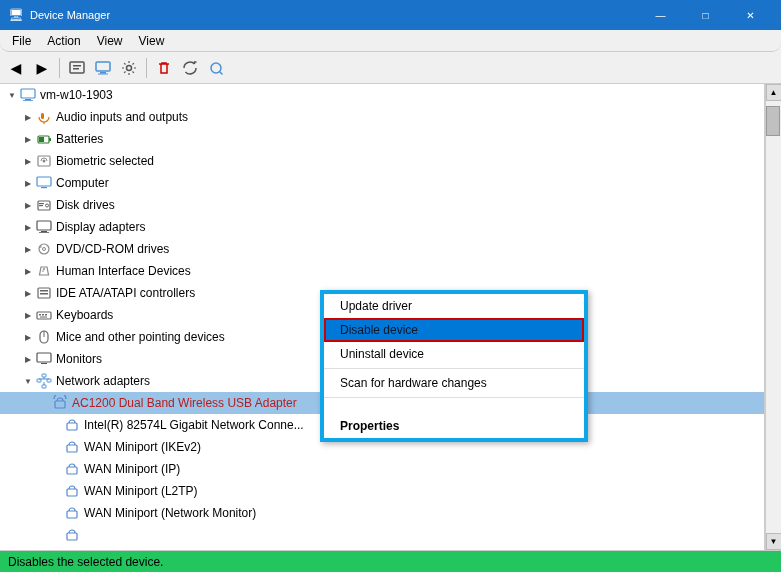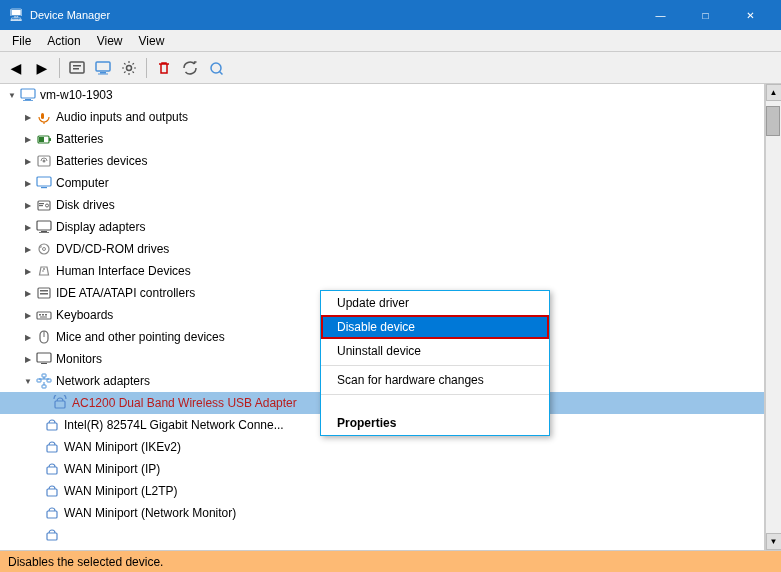--- a/index.html
+++ b/index.html
@@ -51,20 +51,21 @@
     }
 
     
     .menu-bar {
       background: #f0f0f0;
       height: 22px;
       display: flex;
       align-items: center;
       padding: 0 4px;
       border-bottom: 1px solid #ccc;
+      border-radius: 9px;
     }
     .menu-item {
       padding: 2px 8px;
       cursor: pointer;
       font-size: 12px;
       height: 100%;
       display: flex;
       align-items: center;
     }
 
@@ -139,35 +140,35 @@
       margin-right: 4px;
       display: flex;
       align-items: center;
       justify-content: center;
       flex-shrink: 0;
     }
     .tree-label { font-size: 12px; }
 
     
     .indent-1 { padding-left: 20px; }
-    .indent-2 { padding-left: 28px; }
+    .indent-2 { padding-left: 48px; }
 
     
     .tree-panel::-webkit-scrollbar { width: 16px; }
     .tree-panel::-webkit-scrollbar-track { background: #f0f0f0; }
     .tree-panel::-webkit-scrollbar-thumb { background: #c0c0c0; border: 1px solid #aaa; }
 
     
     .context-menu {
       position: absolute;
       top: 290px;
       left: 320px;
-      width: 230px;
+      width: 268px;
       background: white;
-      border: 1px solid #0ea5e9;
+      border: 4px solid #0ea5e9;
       box-shadow: 2px 2px 6px rgba(0,0,0,0.3);
       z-index: 100;
       font-size: 12px;
     }
     .ctx-item {
       padding: 5px 16px;
       cursor: pointer;
       display: flex;
       align-items: center;
     }
@@ -178,21 +179,21 @@
     }
     .ctx-separator {
       height: 1px;
       background: #ddd;
       margin: 2px 0;
     }
     .ctx-bold { font-weight: bold; }
 
     
     .status-bar {
-      background: #fdba74;
+      background: #22c55e;
       height: 22px;
       display: flex;
       align-items: center;
       padding: 0 8px;
       border-top: 1px solid #ccc;
       font-size: 12px;
     }
 
     
     .scroll-right {
@@ -336,21 +337,21 @@
 
     <div class="tree-item indent-1">
       <div class="tree-expand">▶</div>
       <div class="tree-icon">
         <svg width="16" height="16" viewBox="0 0 16 16">
             <rect x="2" y="3" width="12" height="10" rx="1" fill="none" stroke="#888" stroke-width="1.2"></rect>
             <path d="M5 8a3 3 0 0 1 6 0" fill="none" stroke="#888" stroke-width="1"></path>
             <circle cx="8" cy="8" r="1.5" fill="#888"></circle>
           </svg>
       </div>
-      <div class="tree-label">Batteries devices</div>
+      <div class="tree-label">Biometric selected</div>
     </div>
 
     <div class="tree-item indent-1">
       <div class="tree-expand">▶</div>
       <div class="tree-icon">
         <svg width="16" height="16" viewBox="0 0 16 16">
             <rect x="1" y="2" width="14" height="9" rx="1" fill="none" stroke="#4a90d9" stroke-width="1.2"></rect>
             <rect x="5" y="12" width="6" height="1.2" fill="#4a90d9"></rect>
           </svg>
       </div>
@@ -557,21 +558,21 @@
     <div class="scroll-track">
       <div class="scroll-thumb"></div>
     </div>
     <div class="scroll-arrow">▼</div>
   </div>
 
   <div class="context-menu">
     <div class="ctx-item">
       <span>Update driver</span>
     </div>
-    <div class="ctx-item active" style="background:#0078d7; color:#ffffff; border:2px solid #cc0000; padding:3px 14px;">
+    <div class="ctx-item active" style="background:#0078d7; color:#0f172a; border:2px solid #cc0000; padding:3px 14px;">
       <span>Disable device</span>
     </div>
     <div class="ctx-item">
       <span>Uninstall device</span>
     </div>
     <div class="ctx-separator"></div>
     <div class="ctx-item">
       <span>Scan for hardware changes</span>
     </div>
     <div class="ctx-separator"></div>

